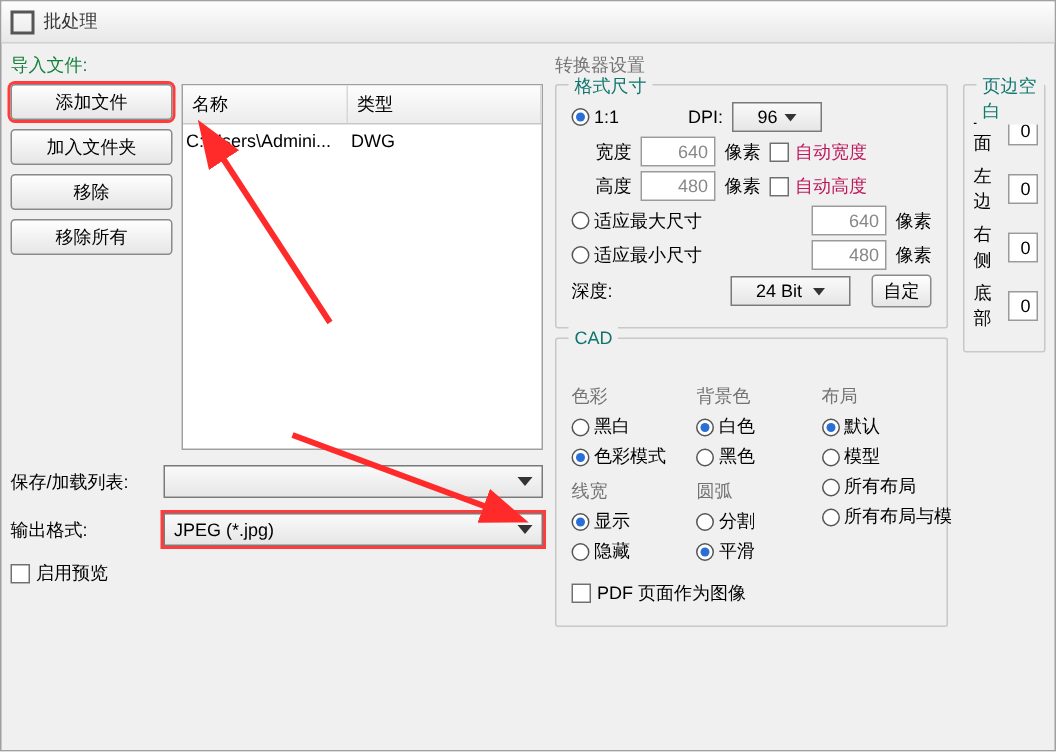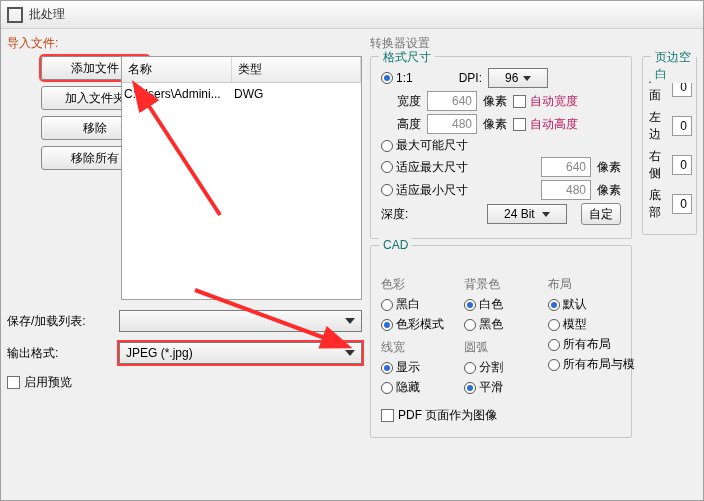--- a/index.html
+++ b/index.html
@@ -4,35 +4,35 @@
 <style>
 * { box-sizing: border-box; font-family: "Microsoft YaHei", "SimSun", sans-serif; font-size: 12px; }
 body { margin: 0; background: #f0f0f0; width: 704px; height: 501px; overflow: hidden; position: relative; }
 .window { width: 704px; height: 501px; background: #f0f0f0; border: 1px solid #a0a0a0; }
 .titlebar { height: 28px; background: linear-gradient(#fdfdfd, #e8e8e8); border-bottom: 1px solid #d0d0d0; display: flex; align-items: center; padding: 0 6px; }
 .titlebar .icon { width: 16px; height: 16px; display: inline-block; border: 2px solid #555; margin-right: 6px; }
 .titlebar .title { color: #333; }
 .body { display: flex; padding: 6px; gap: 8px; }
 .left { width: 355px; }
 .right { flex: 1; min-width: 0; }
-.label { color: #c2410c; margin-bottom: 4px; display: block; }
+.label { color: #15803d; margin-bottom: 4px; display: block; }
 .btn-col { width: 108px; display: flex; flex-direction: column; gap: 6px; }
-.btn { height: 24px; background: linear-gradient(#fefefe,#e6e6e6); border: 1px solid #8a8a8a; border-radius: 3px; display: flex; align-items: center; justify-content: center; cursor: pointer; width: 100%; margin-left: 34px; }
+.btn { height: 24px; background: linear-gradient(#fefefe,#e6e6e6); border: 1px solid #8a8a8a; border-radius: 3px; display: flex; align-items: center; justify-content: center; cursor: pointer; width: 100%; }
 .btn.highlight { box-shadow: 0 0 0 2px #ff3b3b; }
 .top-row { display: flex; gap: 6px; align-items: flex-start; }
 .table-wrap { flex: 1; border: 1px solid #a0a0a0; background: #fff; height: 244px; }
 .thead { display: flex; background: linear-gradient(#fdfdfd,#ececec); border-bottom: 1px solid #c8c8c8; }
 .th { padding: 4px 6px; border-right: 1px solid #d8d8d8; }
 .th.name { width: 110px; }
 .th.type { flex: 1; }
 .trow { display: flex; padding: 2px 0; }
 .td { padding: 2px 2px; overflow: hidden; white-space: nowrap; text-overflow: ellipsis; }
 .td.name { width: 110px; }
 .td.type { flex: 1; }
-.form-row { display: flex; align-items: center; margin-top: 10px; gap: 22px; }
+.form-row { display: flex; align-items: center; margin-top: 10px; gap: 12px; }
 .form-row .lbl { width: 90px; }
 .select { flex: 1; height: 22px; border: 1px solid #7a7a7a; background: linear-gradient(#fafafa,#e6e6e6); display: flex; align-items: center; justify-content: space-between; padding: 0 6px; cursor: pointer; }
 .select.highlight { box-shadow: 0 0 0 2px #ff3b3b; }
 .select .tri { width: 0; height: 0; border-left: 5px solid transparent; border-right: 5px solid transparent; border-top: 6px solid #333; }
 .checkbox { width: 13px; height: 13px; border: 1px solid #707070; background: #fff; display: inline-block; margin-right: 4px; vertical-align: middle; }
 .checkbox-wrap { display: inline-flex; align-items: center; cursor: pointer; }
 .grp { border: 1px solid #c8c8c8; margin-bottom: 6px; padding: 8px 10px 10px 10px; position: relative; border-radius: 2px; }
 .grp-title { position: absolute; top: -8px; left: 8px; background: #f0f0f0; padding: 0 4px; color: #0f766e; }
 .row { display: flex; align-items: center; margin: 3px 0; gap: 6px; }
 .radio { width: 12px; height: 12px; border: 1px solid #555; border-radius: 50%; background: #fff; display: inline-flex; align-items: center; justify-content: center; margin-right: 3px; }
@@ -149,26 +149,20 @@
               <div class="num">
                   <span>480</span>
                 </div>
               <span>像素</span>
               <label class="checkbox-wrap disabled">
                   <span class="checkbox"></span>
                   <span>自动高度</span>
                 </label>
             </div>
             <div class="row">
-                <label class="radio-wrap">
-                  <span class="radio"></span>
-                  <span>最大可能尺寸</span>
-                </label>
-              </div>
-            <div class="row">
               <label class="radio-wrap">
                   <span class="radio"></span>
                   <span>适应最大尺寸</span>
                 </label>
               <span style="flex:1"></span>
               <div class="num">
                   <span>640</span>
                 </div>
               <span>像素</span>
             </div>

